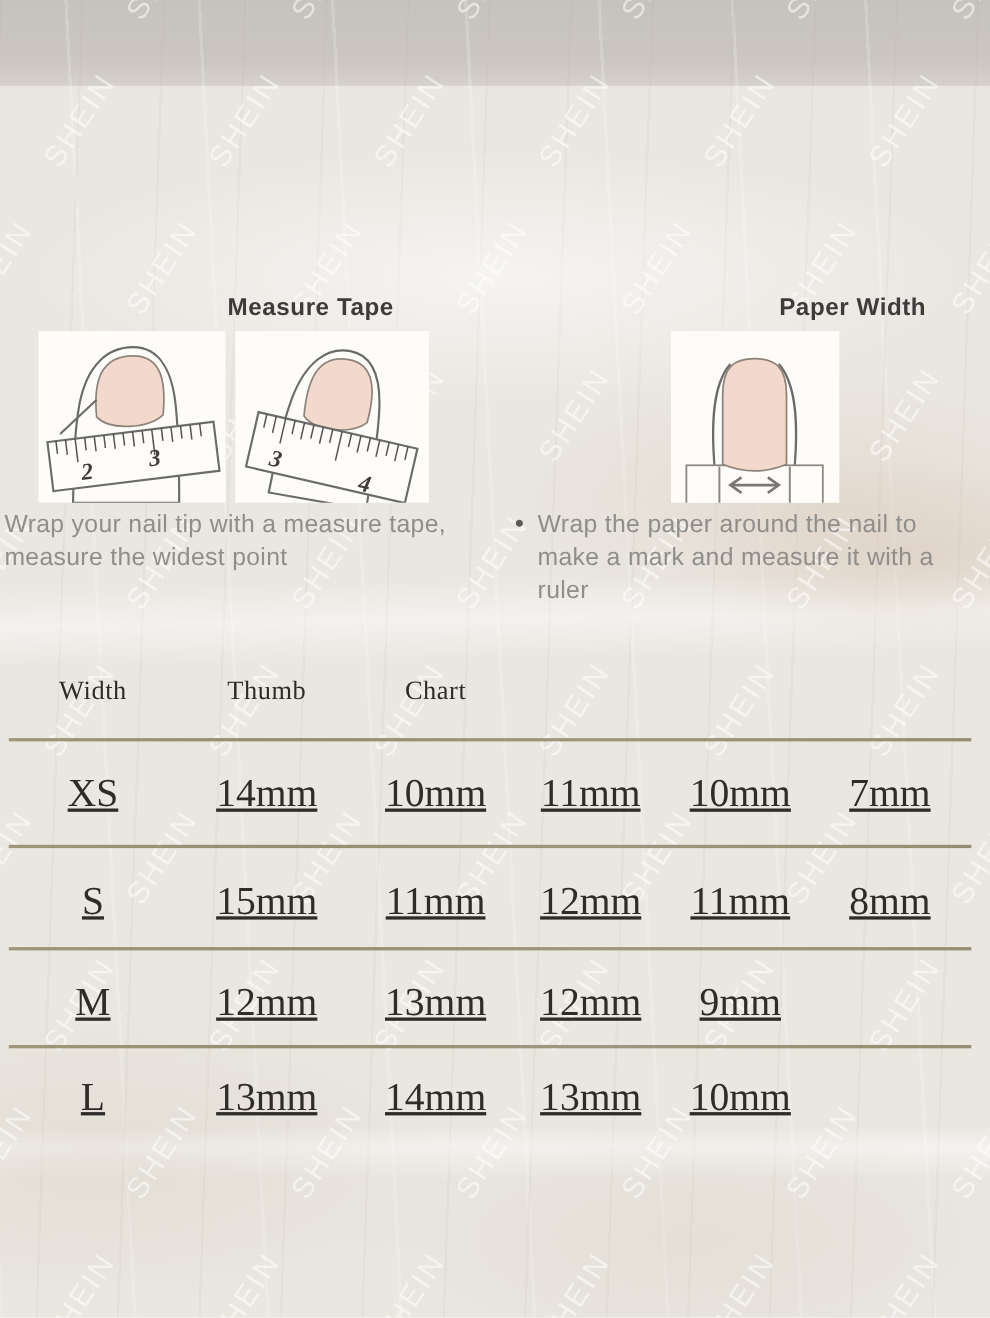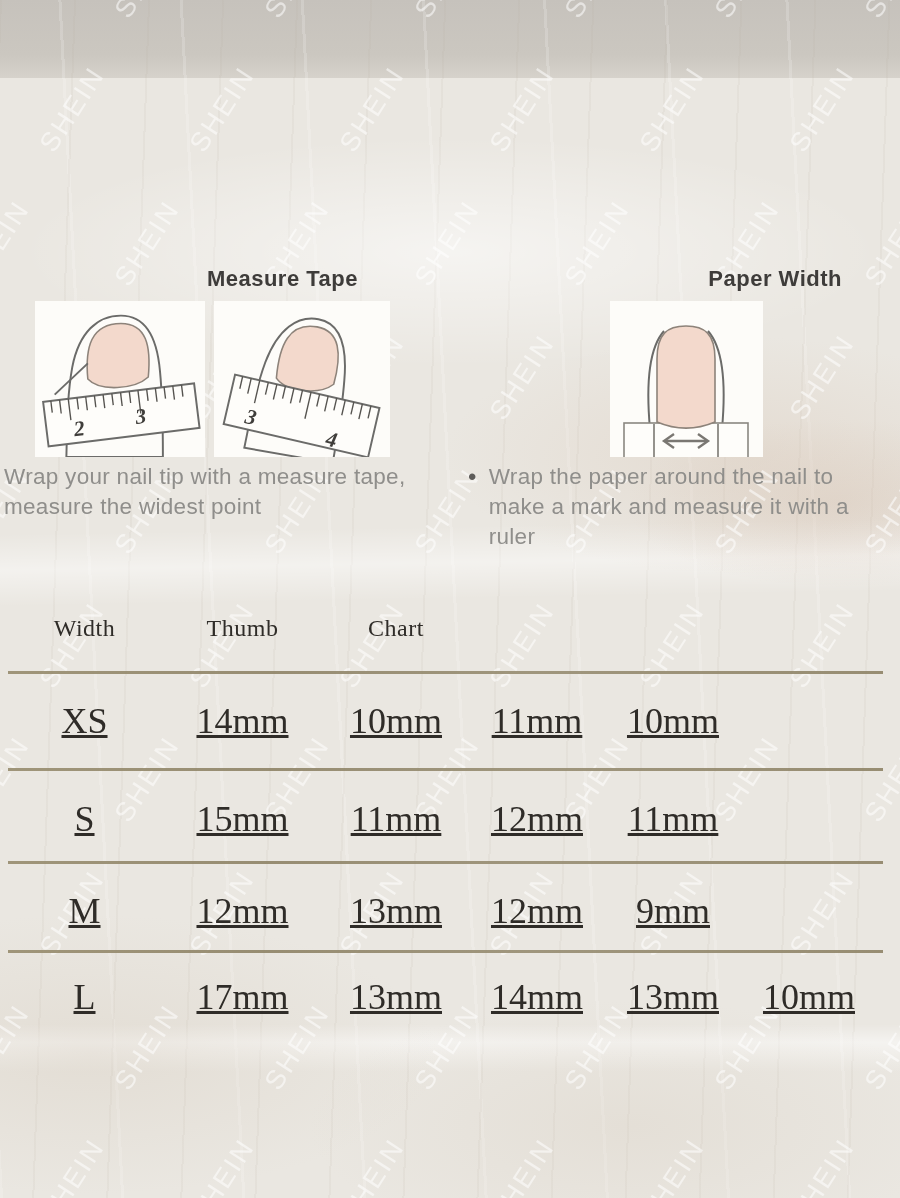--- a/index.html
+++ b/index.html
@@ -244,43 +244,44 @@
       <div class="tcell">Chart</div>
     </div>
     <div class="tline" style="top:671px"></div>
 
     <div class="trow tdata" style="top:700px">
       <div class="tcell">XS</div>
       <div class="tcell">14mm</div>
       <div class="tcell">10mm</div>
       <div class="tcell">11mm</div>
       <div class="tcell">10mm</div>
+      <div class="tcell">7mm</div>
     </div>
     <div class="tline" style="top:768px"></div>
 
     <div class="trow tdata" style="top:798px">
       <div class="tcell">S</div>
       <div class="tcell">15mm</div>
       <div class="tcell">11mm</div>
       <div class="tcell">12mm</div>
       <div class="tcell">11mm</div>
+      <div class="tcell">8mm</div>
     </div>
     <div class="tline" style="top:861px"></div>
 
     <div class="trow tdata" style="top:890px">
       <div class="tcell">M</div>
       <div class="tcell">12mm</div>
       <div class="tcell">13mm</div>
       <div class="tcell">12mm</div>
       <div class="tcell">9mm</div>
     </div>
     <div class="tline" style="top:950px"></div>
 
     <div class="trow tdata" style="top:976px">
       <div class="tcell">L</div>
-      <div class="tcell">17mm</div>
       <div class="tcell">13mm</div>
       <div class="tcell">14mm</div>
       <div class="tcell">13mm</div>
       <div class="tcell">10mm</div>
     </div>
   </div>
 </div>
 
 </body></html>

